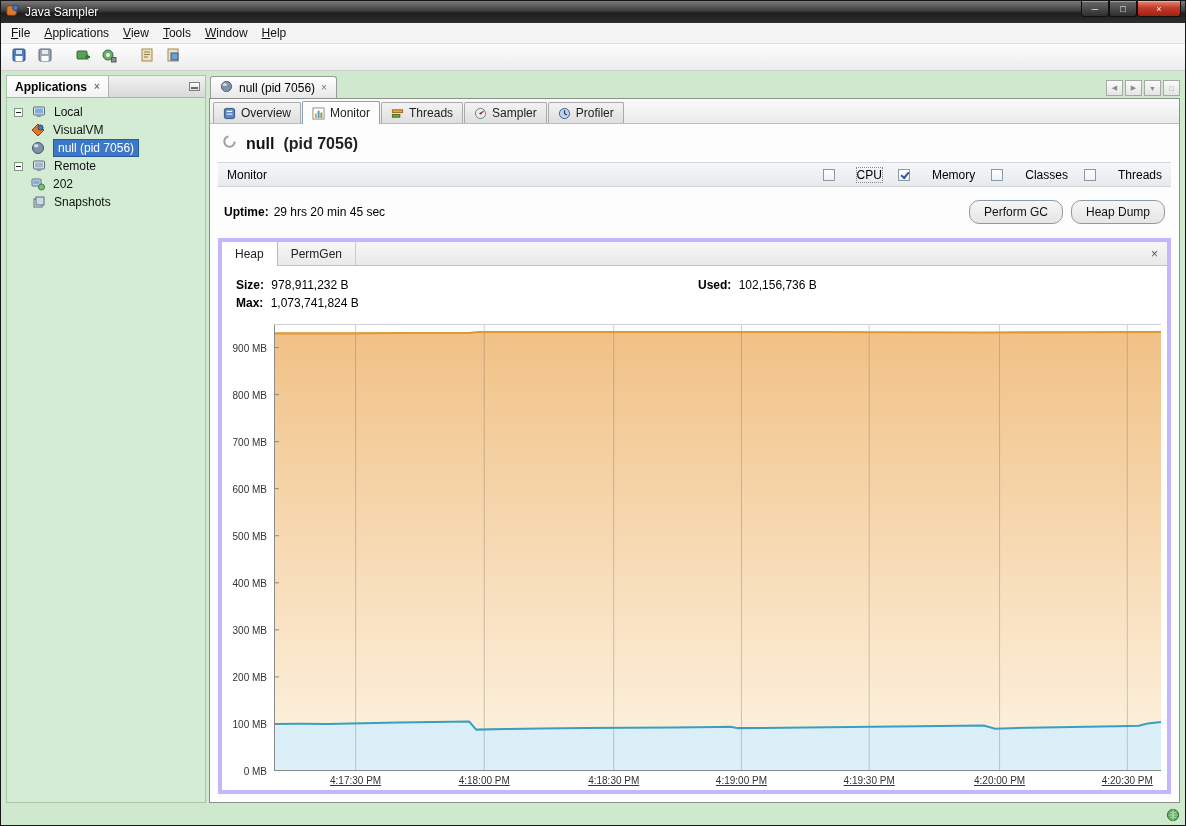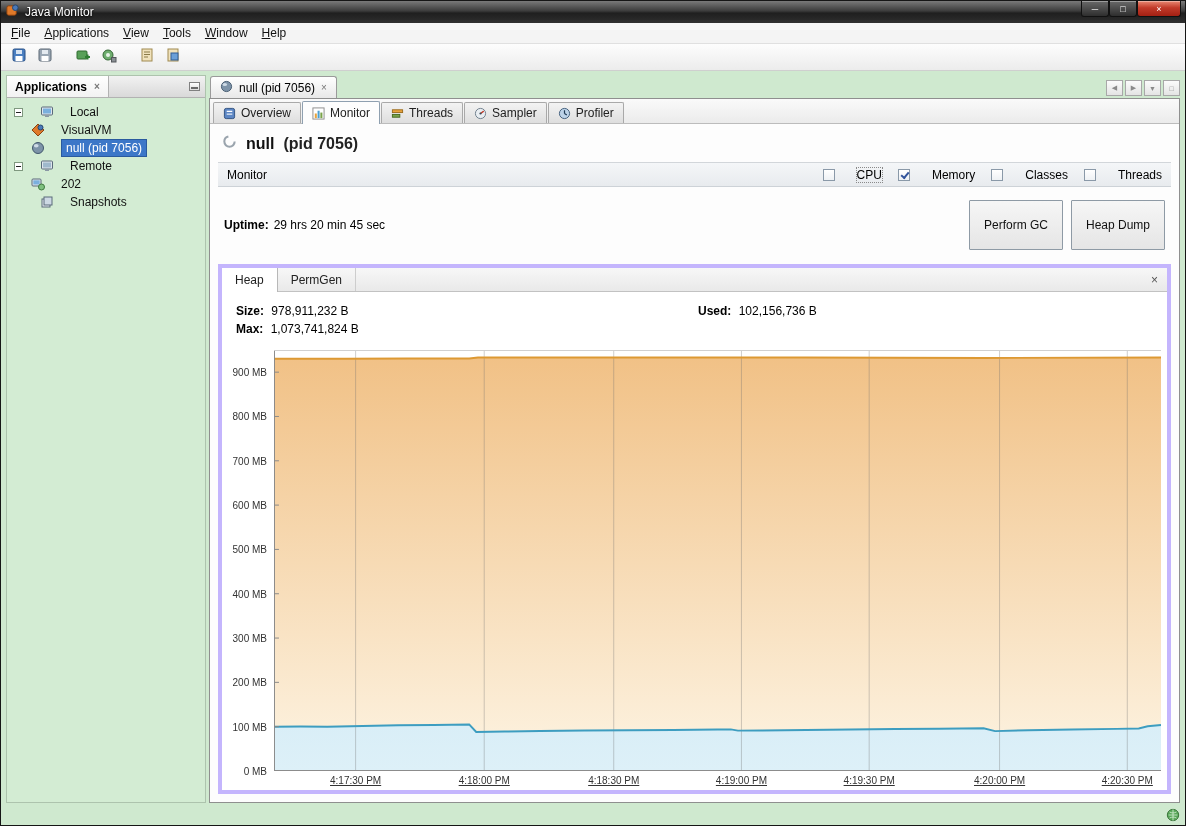--- a/index.html
+++ b/index.html
@@ -35,21 +35,21 @@
              border:1px solid #adc3ad; background:#d3ecd3; }
   .sidebar-header { height:22px; flex:0 0 22px; display:flex; align-items:stretch;
                     background:linear-gradient(#f2f2f2,#d9d9d9); border-bottom:1px solid #b2b2b2; }
   .sidebar-tab { background:linear-gradient(#ffffff,#f2f2f2); border-right:1px solid #b2b2b2;
                  display:flex; align-items:center; gap:7px; padding:0 8px; font-size:12px; font-weight:bold; }
   .small-x { color:#777; font-size:10px; }
   .panel-min { margin-left:auto; align-self:center; margin-right:5px; width:11px; height:9px;
                border:1px solid #808080; background:linear-gradient(#fff,#ddd); position:relative; }
   .panel-min::after { content:""; position:absolute; left:1px; right:1px; bottom:1px; height:2px; background:#6a6a6a; }
   .tree { flex:1; padding:5px 2px; font-size:12px; color:#111; }
-  .tree-row { display:flex; align-items:center; height:18px; gap:16px; padding-left:5px; }
+  .tree-row { display:flex; align-items:center; height:18px; gap:8px; padding-left:5px; }
   .tree-row.child { padding-left:21px; }
   .twisty { width:9px; height:9px; flex:0 0 9px; border:1px solid #7f987f; background:#fff; position:relative; }
   .twisty::after { content:""; position:absolute; left:1px; right:1px; top:3px; height:1px; background:#222; }
   .twisty-ph { width:9px; flex:0 0 9px; }
   .ticon { width:15px; height:15px; display:flex; align-items:center; justify-content:center; }
   .tlabel { white-space:nowrap; }
   .tlabel.selected { background:#3c77c8; color:#fff; padding:1px 4px; border:1px solid #2a5a9e; }
 
   
   .main { flex:1; display:flex; flex-direction:column; min-width:0; }
@@ -80,22 +80,22 @@
   .check-group { margin-left:auto; display:flex; gap:16px; align-items:center; }
   .check-item { display:flex; align-items:center; gap:22px; font-size:12px; }
   .cb { width:12px; height:12px; border:1px solid #8a99a8; background:linear-gradient(#ffffff,#eef1f4); position:relative; }
   .check-item.checked .cb::after { content:""; position:absolute; left:2px; top:2px; width:6px; height:3px;
       border-left:2px solid #31539b; border-bottom:2px solid #31539b; transform:rotate(-50deg); }
   .focus-dotted { outline:1px dotted #8a8a8a; }
 
   .uptime-row { display:flex; align-items:center; padding:13px 6px 10px; font-size:12px; }
   .uptime-row b { margin-right:5px; }
   .action-btns { margin-left:auto; display:flex; gap:8px; }
-  .btn { padding:17px 14px; font-size:12px; color:#111; background:linear-gradient(#f6f6f6,#e5e5e5);
-         border:1px solid #8e9aa5; border-radius:1px; }
+  .btn { padding:4px 14px; font-size:12px; color:#111; background:linear-gradient(#f6f6f6,#e5e5e5);
+         border:1px solid #8e9aa5; border-radius:10px; }
 
   .memory-panel { flex:1; display:flex; flex-direction:column; min-height:0; margin-top:4px; border:4px solid #c4b5fd; }
   .memtab-row { height:24px; flex:0 0 24px; display:flex; align-items:stretch;
                 background:linear-gradient(#f7f7f7,#e9e9e9); border-bottom:1px solid #c2c2c2; font-size:12px; }
   .memtab { display:flex; align-items:center; padding:0 13px; border-right:1px solid #cdcdcd; color:#222; }
   .memtab.active { background:#ffffff; border-right:1px solid #b8b8b8; margin-bottom:-1px; }
   .memtab-close { margin-left:auto; align-self:center; padding:0 9px; color:#555; font-size:12px; }
 
   .memory-body { flex:1; display:flex; flex-direction:column; min-height:0; background:#fff; padding:8px 6px 2px 4px; }
   .stats { font-size:12px; padding:2px 0 12px 10px; }
@@ -123,21 +123,21 @@
 
 <div class="window">
 
   <div class="titlebar">
     <span>
       <svg width="15" height="15" viewBox="0 0 16 16">
           <rect x="2" y="3" width="10" height="10" rx="2" fill="#e07a2a" stroke="#8a4210"></rect>
           <circle cx="11" cy="5" r="3" fill="#4a78b8" stroke="#20456e"></circle>
         </svg>
     </span>
-    <span class="title">Java Monitor</span>
+    <span class="title">Java Sampler</span>
     <div class="win-controls">
       <div class="wbtn">─</div>
       <div class="wbtn">□</div>
       <div class="wbtn close">×</div>
     </div>
   </div>
 
   <div class="menubar">
     <span class="menu-item">File</span>
     <span class="menu-item">Applications</span>

